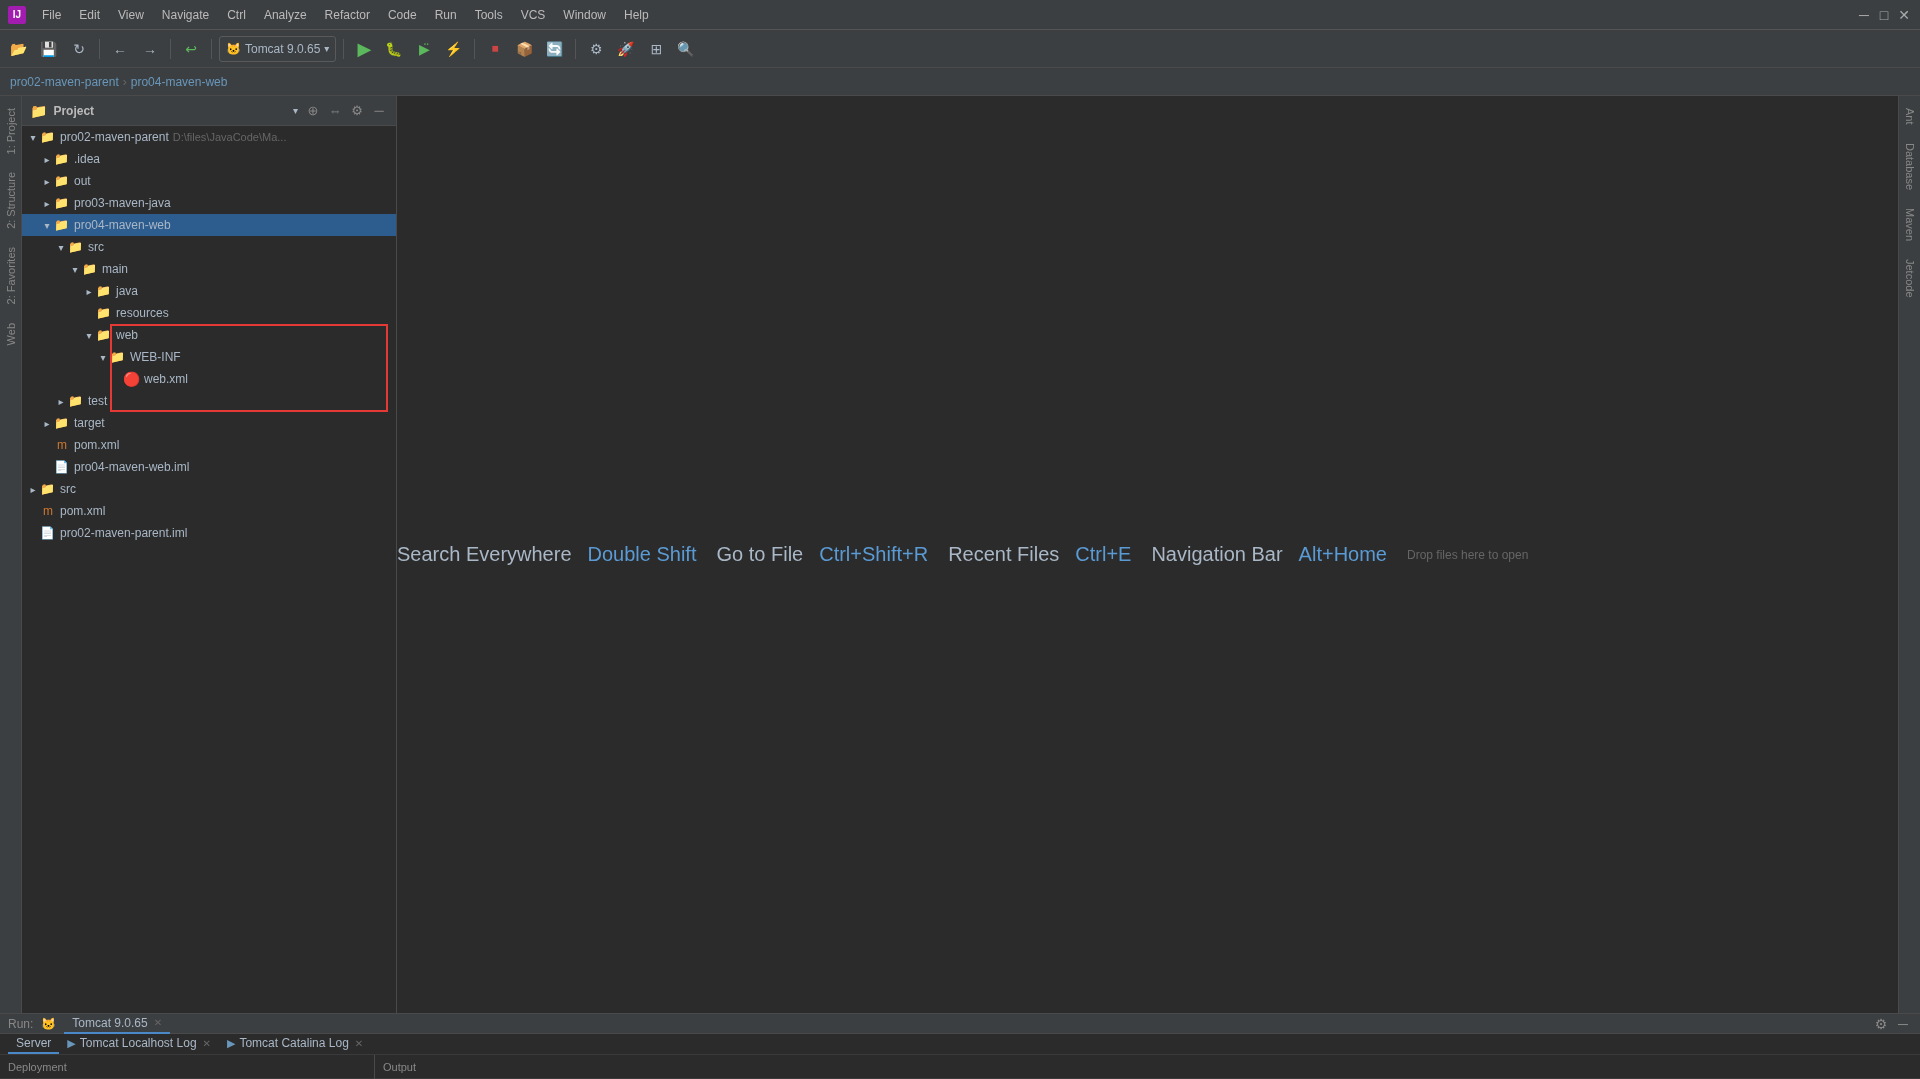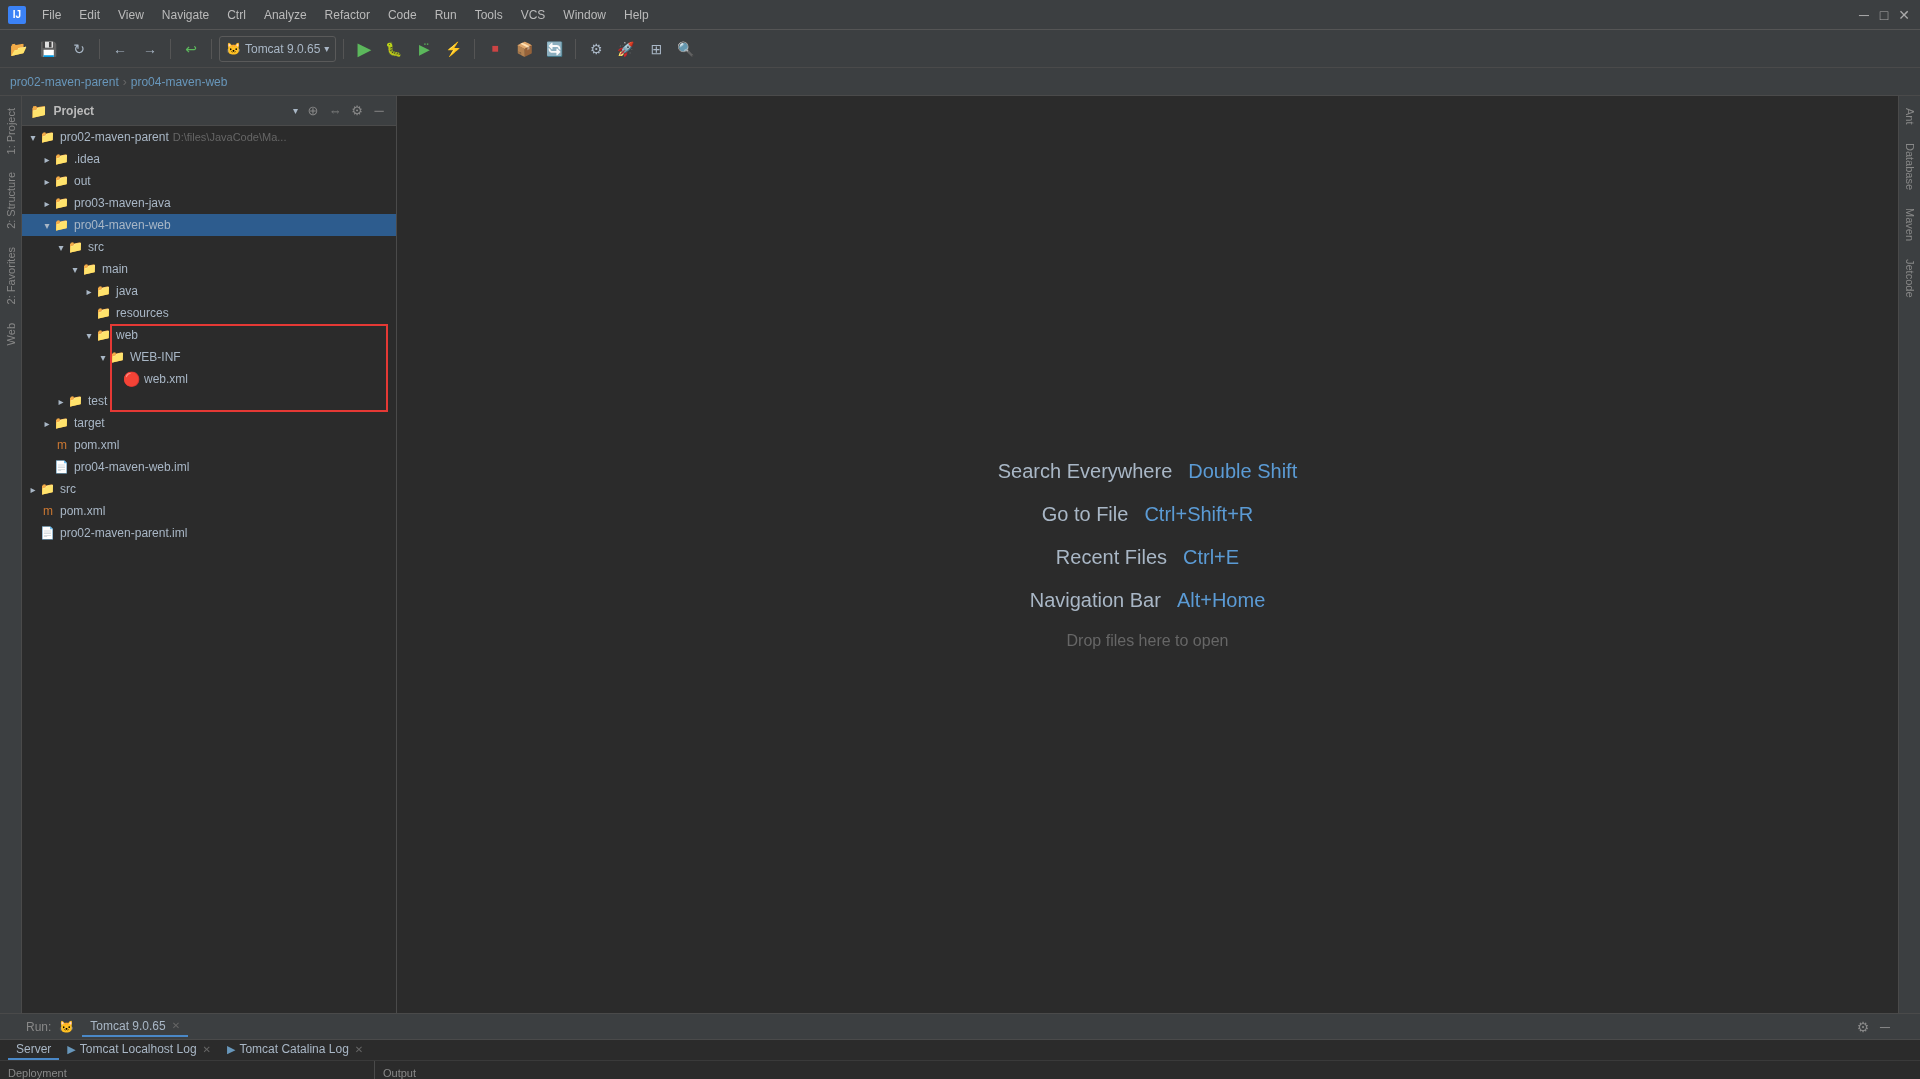--- a/index.html
+++ b/index.html
@@ -19,21 +19,21 @@
       background: #3c3f41;
       display: flex;
       align-items: center;
       padding: 0 8px;
       border-bottom: 1px solid #555;
     }
     #title-bar .app-logo {
       width: 18px;
       height: 18px;
       margin-right: 8px;
-      background: #3b82f6;
+      background: #a21caf;
       border-radius: 2px;
       display: flex;
       align-items: center;
       justify-content: center;
       font-size: 10px;
       font-weight: bold;
       color: white;
     }
     #title-bar .menu-bar {
       display: flex;
@@ -250,35 +250,33 @@
       border: 2px solid #e53935;
       pointer-events: none;
       z-index: 10;
     }
 
     
     #editor-area {
       flex: 1;
       background: #2b2b2b;
       display: flex;
-      flex-direction: column;
-      align-items: center;
-      justify-content: center;
+      align-items: center;
       gap: 20px;
     }
     .shortcut-row {
       display: flex;
       align-items: center;
       gap: 16px;
       font-size: 20px;
     }
     .shortcut-label { color: #a9b7c6; }
     .shortcut-key { color: #5b9bd5; }
     .drop-files {
-      font-size: 16px;
+      font-size: 12px;
       color: #666;
     }
 
     
     #right-sidebar {
       width: 22px;
       background: #3c3f41;
       border-left: 1px solid #4a4a4a;
       display: flex;
       flex-direction: column;
@@ -297,25 +295,25 @@
 
     
     #run-panel {
       height: 200px;
       background: #2b2b2b;
       border-top: 1px solid #4a4a4a;
       display: flex;
       flex-direction: column;
     }
     #run-panel-header {
-      height: 26px;
-      background: #3c3f41;
-      display: flex;
-      align-items: center;
-      padding: 0 26px;
+      height: 20px;
+      background: #3c3f41;
+      display: flex;
+      align-items: center;
+      padding: 0 8px;
       gap: 8px;
       border-bottom: 1px solid #4a4a4a;
     }
     #run-panel-header .run-label {
       font-size: 12px;
       color: #888;
     }
     .run-tab {
       display: flex;
       align-items: center;

